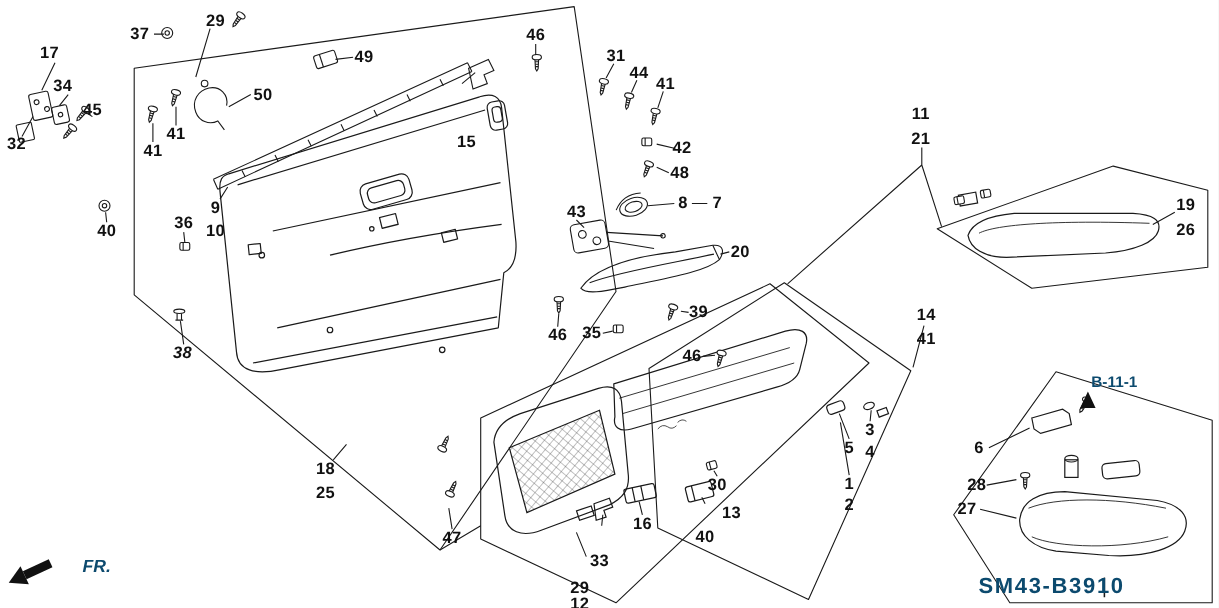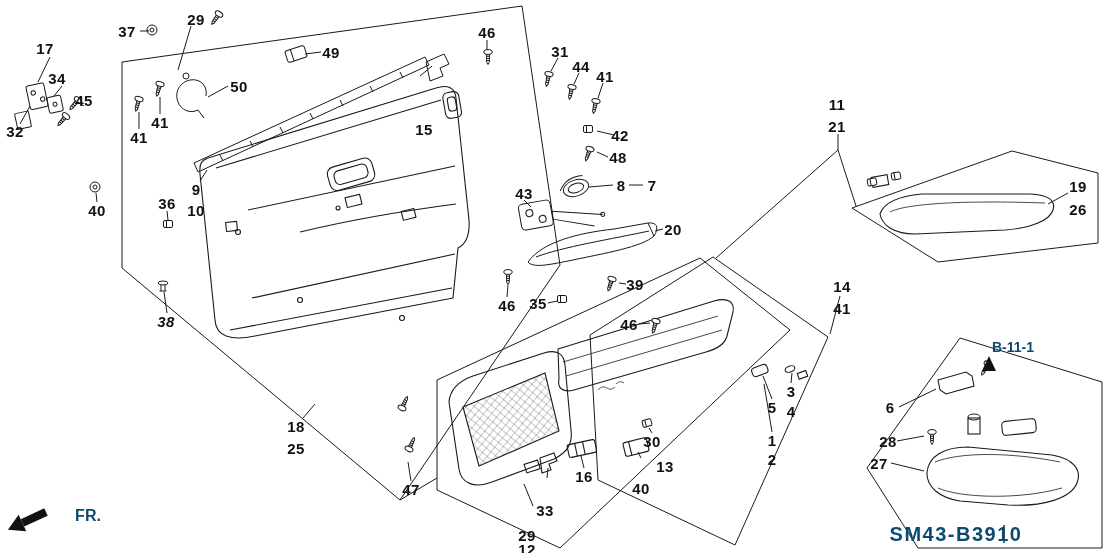--- a/index.html
+++ b/index.html
@@ -9,21 +9,21 @@
   }
   .stage svg{position:absolute;left:0;top:0;}
   .callout{
     position:absolute;transform:translate(-50%,-50%);
     font-size:15px;font-weight:700;color:#111;white-space:nowrap;letter-spacing:.3px;
   }
   .text-label{
     position:absolute;transform:translate(-50%,-50%);
     font-weight:700;color:#0c4a6e;white-space:nowrap;padding-left:32px;
   }
-  #front-label{font-size:16px;}
+  #front-label{font-style:italic;font-size:16px;}
   #drawing-number{font-size:20px;letter-spacing:1.5px;}
   #detail-ref{font-size:14px;}
 </style>
 </head>
 <body>
 
 <div class="stage">
 
   <svg width="1108" height="553" viewBox="0 0 1108 553">
     <defs>

